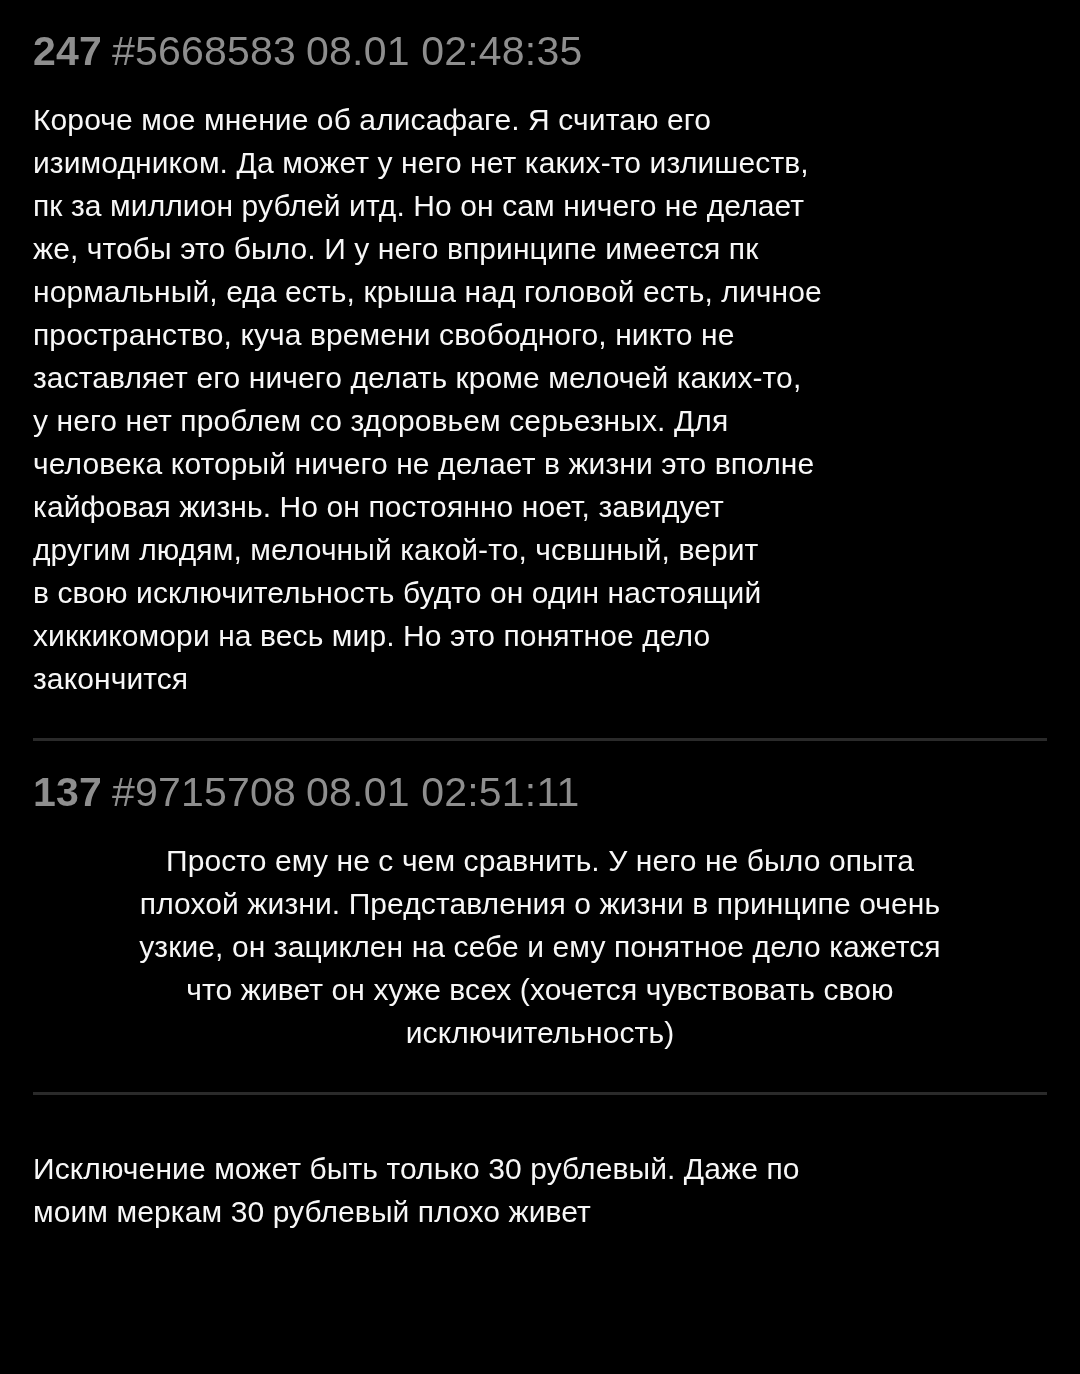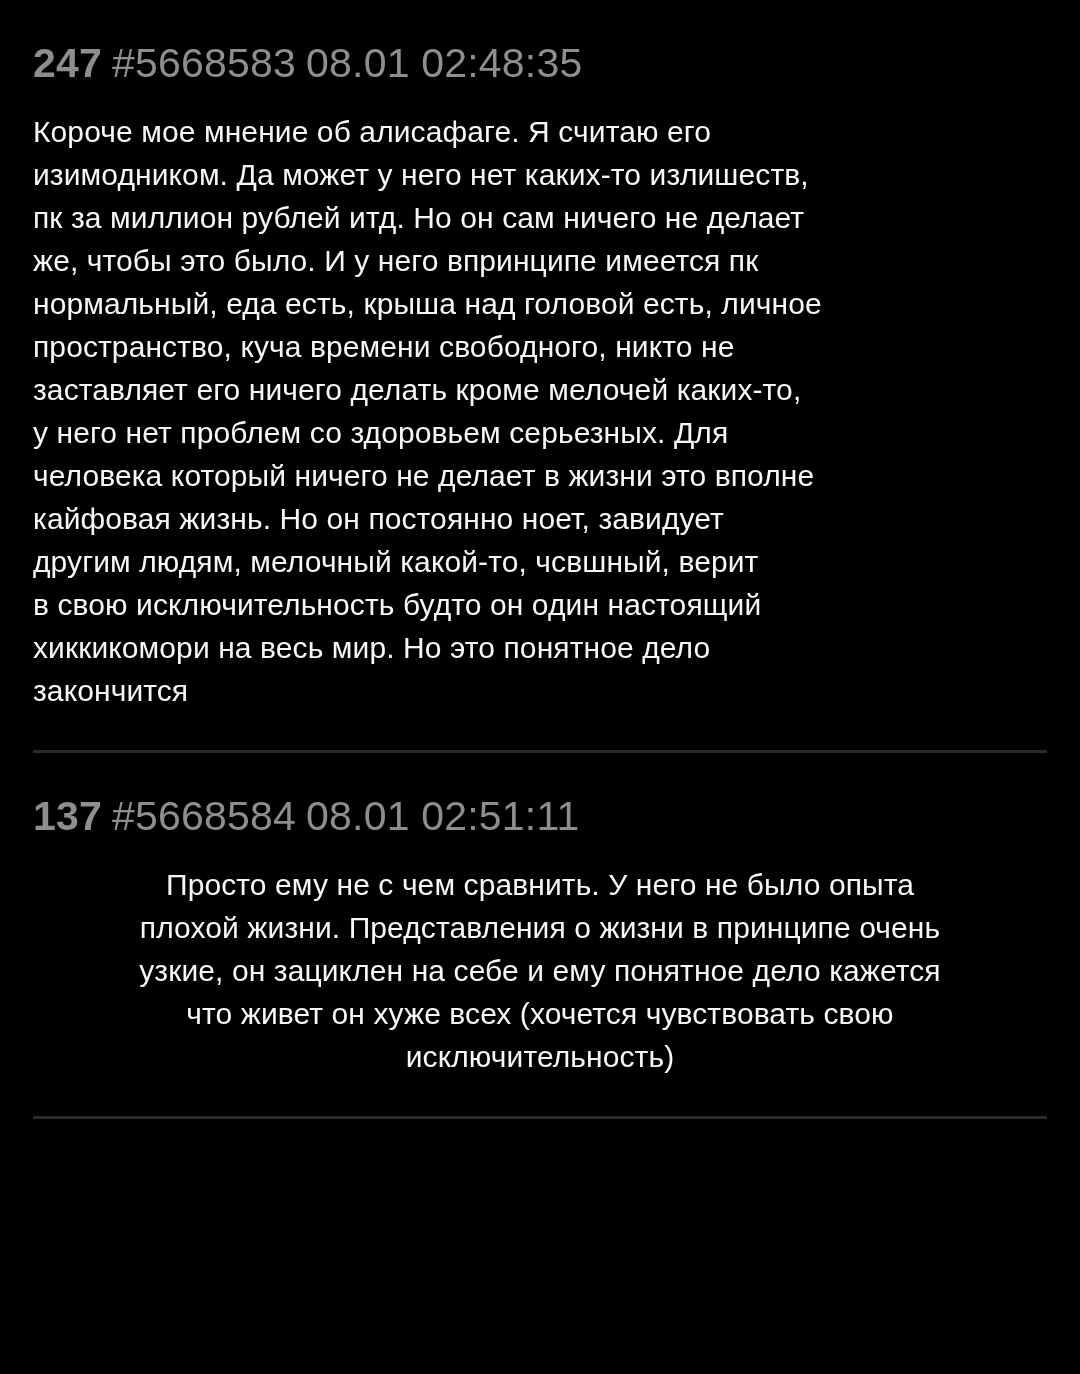--- a/index.html
+++ b/index.html
@@ -10,21 +10,21 @@
     width: 1080px;
     height: 1374px;
     background: #000000;
     overflow: hidden;
     font-family: "Liberation Sans", "DejaVu Sans", sans-serif;
   }
   .thread {
     padding: 0 33px;
   }
   .post {
-    padding-top: 40px;
+    padding-top: 28px;
   }
   .post-header {
     font-size: 41px;
     line-height: 46px;
     color: #8e8e8e;
     letter-spacing: 0.2px;
   }
   .post-ordinal {
     font-weight: bold;
     margin-right: 10px;
@@ -67,26 +67,28 @@
 кайфовая жизнь. Но он постоянно ноет, завидует
 другим людям, мелочный какой-то, чсвшный, верит
 в свою исключительность будто он один настоящий
 хиккикомори на весь мир. Но это понятное дело
 закончится</div>
     <div class="divider" style="background: rgb(42, 42, 42);"></div>
   </div>
 
   <div class="post">
     <div class="post-header" style="color: rgb(142, 142, 142);">
-      <span class="post-ordinal">137</span><span class="post-id">#5668584</span><span class="post-datetime">08.01 02:51:11</span>
+      <span class="post-ordinal">137</span><span class="post-id">#9715708</span><span class="post-datetime">08.01 02:51:11</span>
     </div>
     <div class="post-text" style="color: rgb(247, 247, 247); text-align: center;">Просто ему не с чем сравнить. У него не было опыта
 плохой жизни. Представления о жизни в принципе очень
 узкие, он зациклен на себе и ему понятное дело кажется
 что живет он хуже всех (хочется чувствовать свою
 исключительность)</div>
     <div class="divider" style="background: rgb(42, 42, 42);"></div>
   </div>
 
   <div class="post">
+    <div class="post-text" style="color: rgb(247, 247, 247);">Исключение может быть только 30 рублевый. Даже по
+моим меркам 30 рублевый плохо живет</div>
   </div>
 
 </div>
 
 </body></html>

